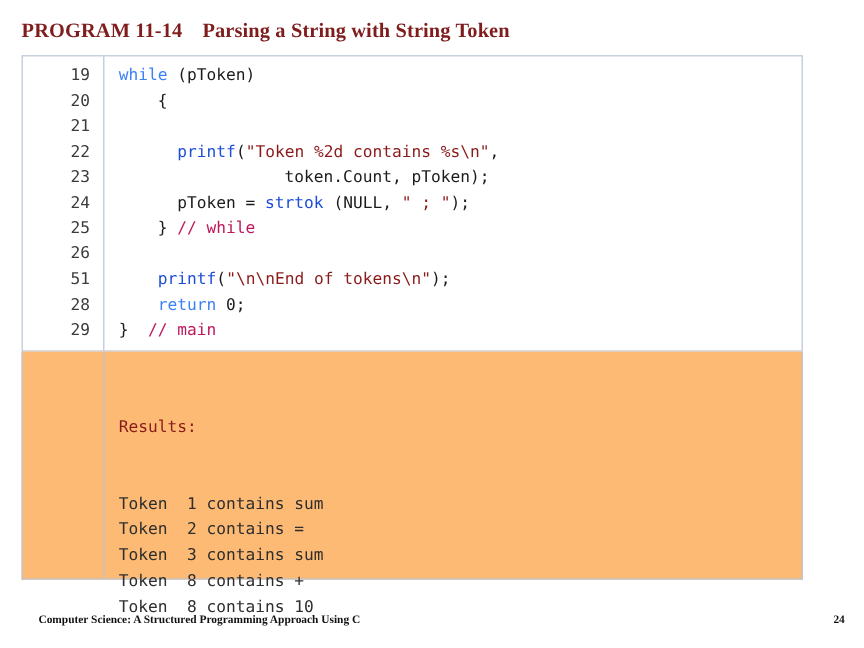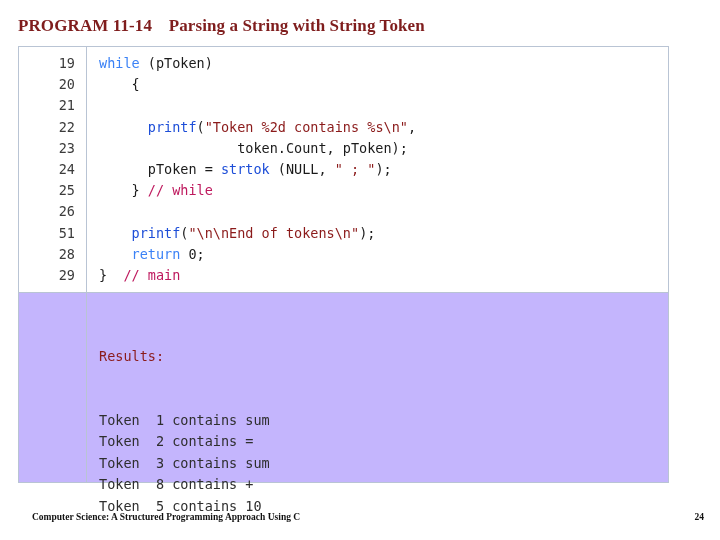--- a/index.html
+++ b/index.html
@@ -44,21 +44,21 @@
     border: 1px solid #b9c4d4;
     box-sizing: border-box;
   }
 
   .results-panel {
     position: absolute;
     left: 18px;
     top: 293px;
     width: 651px;
     height: 190px;
-    background: #c4b5fd;
+    background: #fdba74;
     border: 1px solid #b9c4d4;
     border-top: none;
     box-sizing: border-box;
   }
 
   .gutter-rule {
     position: absolute;
     left: 67px;
     top: 0px;
     width: 1px;
@@ -165,20 +165,20 @@
         <div class="code-row"><span class="ln">51</span><span class="src"><span class="plain">    </span><span class="fn">printf</span><span class="plain">(</span><span class="str">"\n\nEnd of tokens\n"</span><span class="plain">);</span></span></div>
         <div class="code-row"><span class="ln">28</span><span class="src"><span class="plain">    </span><span class="kw">return</span><span class="plain"> 0;</span></span></div>
         <div class="code-row"><span class="ln">29</span><span class="src"><span class="plain">}  </span><span class="cmt">// main</span></span></div>
       </div>
   </div>
 
   <div class="results-panel">
     <div class="gutter-rule"></div>
     <div class="results-lines">
       <div class="results-head">Results:</div>
-      <div><div>Token  1 contains sum</div><div>Token  2 contains =</div><div>Token  3 contains sum</div><div>Token  8 contains +</div><div>Token  5 contains 10</div><div class="results-blank">&nbsp;</div><div>End of tokens</div></div>
+      <div><div>Token  1 contains sum</div><div>Token  2 contains =</div><div>Token  3 contains sum</div><div>Token  8 contains +</div><div>Token  8 contains 10</div><div class="results-blank">&nbsp;</div><div>End of tokens</div></div>
     </div>
   </div>
 
   <div class="footer-left">Computer Science: A Structured Programming Approach Using C</div>
   <div class="footer-right">24</div>
 
 </div>
 
 </body></html>

